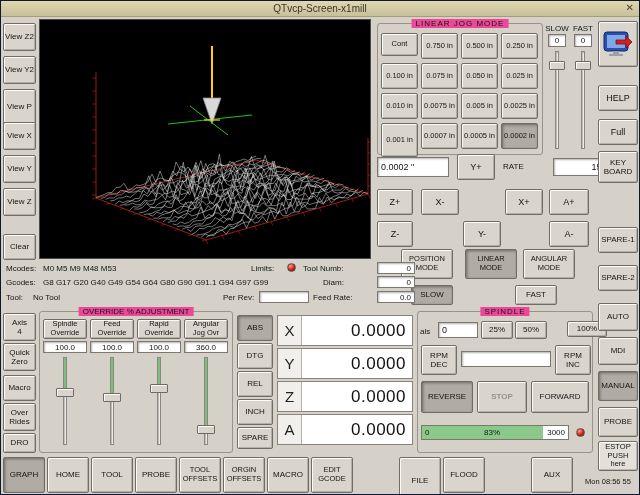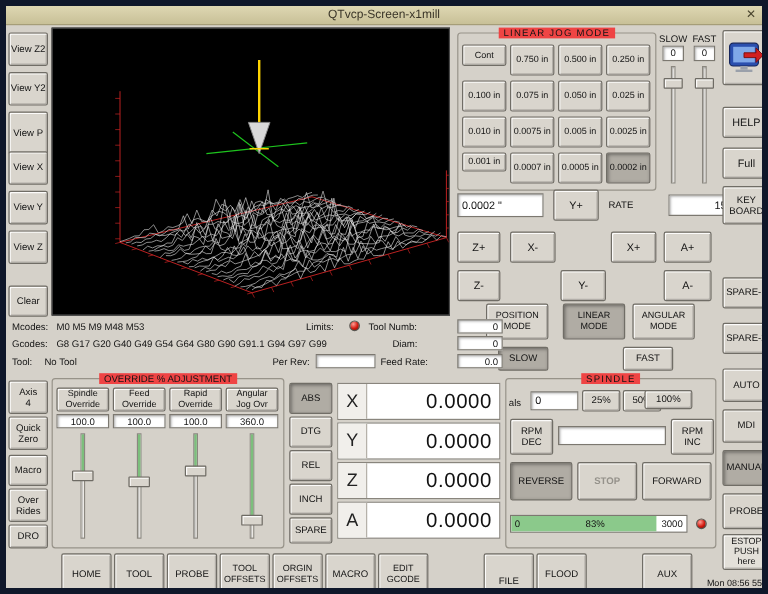--- a/index.html
+++ b/index.html
@@ -1,31 +1,31 @@
 <!DOCTYPE html>
 <html><head>
 <meta charset="utf-8">
 <style>
 *{box-sizing:border-box;margin:0;padding:0;}
 html,body{width:640px;height:495px;}
 body{font-family:"Liberation Sans",sans-serif;background:#9a968e;}
-#app{position:relative;width:640px;height:495px;background:#d5d1c9;border:5px solid #0f172a;overflow:hidden;font-size:9px;color:#141414;}
+#app{position:relative;width:640px;height:495px;background:#d5d1c9;border:1px solid #0f172a;overflow:hidden;font-size:9px;color:#141414;}
 .titlebar{position:absolute;left:0;top:0;right:0;height:16px;background:linear-gradient(#ded7b2,#c8c097);border-bottom:1px solid #a59d78;display:flex;align-items:center;justify-content:center;font-size:10px;color:#3a3528;}
 .closex{position:absolute;right:5px;top:1px;font-size:10px;color:#4a452f;}
 .btn{position:absolute;display:flex;align-items:center;justify-content:center;text-align:center;background:#d9d5cd;border:1px solid #706d66;border-radius:2px;box-shadow:inset 1px 1px 0 rgba(255,255,255,.9),inset -1px -1px 0 rgba(0,0,0,.18);font-size:9px;line-height:1.15;white-space:pre-line;cursor:default;}
 .btn.active{background:#b0aca4;box-shadow:inset 1px 1px 3px rgba(0,0,0,.4);}
 .btn.disabled{color:#95928b;font-weight:bold;}
 .btn.small{font-size:7.5px;}
 .btn.f8{font-size:8px;}
 .display{position:absolute;background:#fff;border:1px solid #7c7870;box-shadow:inset 1px 1px 2px rgba(0,0,0,.3);display:flex;align-items:center;font-size:9px;padding:0 3px;white-space:nowrap;overflow:hidden;}
 .display.right{justify-content:flex-end;margin-left:24px;}
 .display.center{justify-content:center;}
 .lbl{position:absolute;font-size:8px;white-space:nowrap;}
 .groupbox{position:absolute;border:1px solid #979389;border-radius:3px;}
-.gtitle{position:absolute;top:-5px;left:50%;transform:translateX(-50%);background:#ef4444;padding:0 4px;font-size:8px;white-space:nowrap;letter-spacing:1px;}
+.gtitle{position:absolute;top:-5px;left:50%;transform:translateX(-50%);background:#ec4899;padding:0 4px;font-size:8px;white-space:nowrap;letter-spacing:1px;}
 .led{position:absolute;width:9px;height:9px;border-radius:50%;border:1px solid #5a5650;background:radial-gradient(circle at 35% 30%,#ff9d94,#d31b10 55%,#6f0a05);}
 .vgroove{position:absolute;width:4px;background:#f4f2ee;border:1px solid #8b877f;box-shadow:inset 1px 1px 1px rgba(0,0,0,.25);}
 .vfill{position:absolute;left:0;top:0;width:100%;background:#7cbf7c;}
 .vthumb{position:absolute;height:9px;background:#d9d5cd;border:1px solid #6e6b64;box-shadow:inset 1px 1px 0 rgba(255,255,255,.9);border-radius:1px;}
 .dro-row{position:absolute;background:#fff;border:1px solid #89857d;display:flex;align-items:stretch;}
 .dro-letter{width:24px;display:flex;align-items:center;justify-content:center;font-size:15px;color:#222;border-right:1px solid #b5b1a9;background:#f1efeb;}
 .dro-value{flex:1;display:flex;align-items:center;justify-content:flex-end;padding-right:6px;font-size:17px;letter-spacing:.5px;color:#111;}
 .bar{position:absolute;background:#fff;border:1px solid #7c7870;overflow:hidden;}
 .bar-fill{position:absolute;left:0;top:0;bottom:0;background:#8bc98b;}
 .bar-txt{position:absolute;top:0;bottom:0;display:flex;align-items:center;font-size:8px;}
@@ -118,33 +118,33 @@
         <line x1="150" y1="86" x2="188" y2="115" stroke="#1ec41e" stroke-width="1"></line>
         <line x1="172" y1="26" x2="172" y2="96" stroke="#ffd400" stroke-width="2"></line>
         <polygon points="163,78 181,78 172,104" fill="#d9d9d9" stroke="#8a8a8a" stroke-width="0.8"></polygon>
         <line x1="164" y1="100" x2="180" y2="100" stroke="#ffd400" stroke-width="1.2"></line>
       </svg>
   </div>
 
   <div class="groupbox" style="left:376px;top:22px;width:166px;height:132px">
     <span class="gtitle">LINEAR JOG MODE</span>
   </div>
-  <div class="btn small" style="left:380px;top:32px;width:37px;height:18px">Cont</div>
+  <div class="btn small" style="left:380px;top:32px;width:37px;height:23px">Cont</div>
   <div class="btn small" style="left:420px;top:32px;width:37px;height:26px">0.750 in</div>
   <div class="btn small" style="left:460px;top:32px;width:37px;height:26px">0.500 in</div>
   <div class="btn small" style="left:500px;top:32px;width:37px;height:26px">0.250 in</div>
   <div class="btn small" style="left:380px;top:62px;width:37px;height:26px">0.100 in</div>
   <div class="btn small" style="left:420px;top:62px;width:37px;height:26px">0.075 in</div>
   <div class="btn small" style="left:460px;top:62px;width:37px;height:26px">0.050 in</div>
   <div class="btn small" style="left:500px;top:62px;width:37px;height:26px">0.025 in</div>
   <div class="btn small" style="left:380px;top:92px;width:37px;height:26px">0.010 in</div>
   <div class="btn small" style="left:420px;top:92px;width:37px;height:26px">0.0075 in</div>
   <div class="btn small" style="left:460px;top:92px;width:37px;height:26px">0.005 in</div>
   <div class="btn small" style="left:500px;top:92px;width:37px;height:26px">0.0025 in</div>
-  <div class="btn small" style="left:380px;top:122px;width:37px;height:16px">0.001 in</div>
+  <div class="btn small" style="left:380px;top:122px;width:37px;height:34px">0.001 in</div>
   <div class="btn small" style="left:420px;top:122px;width:37px;height:26px">0.0007 in</div>
   <div class="btn small" style="left:460px;top:122px;width:37px;height:26px">0.0005 in</div>
   <div class="btn small active" style="left:500px;top:122px;width:37px;height:26px">0.0002 in</div>
 
   <div class="lbl" style="left:544px;top:23px;width:24px;text-align:center">SLOW</div>
   <div class="display center" style="left:547px;top:33px;width:18px;height:13px;font-size:8px">0</div>
   <div class="vgroove" style="left:554px;top:50px;height:98px"></div>
   <div class="vthumb" style="left:548px;top:60px;width:16px"></div>
   <div class="lbl" style="left:570px;top:23px;width:24px;text-align:center">FAST</div>
   <div class="display center" style="left:573px;top:33px;width:18px;height:13px;font-size:8px">0</div>
@@ -251,21 +251,21 @@
     <div class="dro-value">0.0000</div>
   </div>
 
   <div class="groupbox" style="left:416px;top:310px;width:176px;height:142px">
     <span class="gtitle">SPINDLE</span>
   </div>
   <div class="lbl" style="left:419px;top:326px">als</div>
   <div class="display" style="left:437px;top:321px;width:40px;height:16px">0</div>
   <div class="btn f8" style="left:480px;top:320px;width:32px;height:18px">25%</div>
   <div class="btn f8" style="left:514px;top:320px;width:32px;height:18px">50%</div>
-  <div class="btn f8" style="left:532px;top:320px;width:40px;height:16px">100%</div>
+  <div class="btn f8" style="left:566px;top:320px;width:40px;height:16px">100%</div>
   <div class="btn f8" style="left:420px;top:344px;width:36px;height:30px">RPM
 DEC</div>
   <div class="display" style="left:460px;top:350px;width:90px;height:16px"></div>
   <div class="btn f8" style="left:554px;top:344px;width:36px;height:30px">RPM
 INC</div>
   <div class="btn f8 active" style="left:420px;top:380px;width:52px;height:32px">REVERSE</div>
   <div class="btn f8 disabled" style="left:476px;top:380px;width:50px;height:32px">STOP</div>
   <div class="btn f8" style="left:530px;top:380px;width:58px;height:32px">FORWARD</div>
   <div class="bar" style="left:420px;top:424px;width:148px;height:15px">
     <div class="bar-fill" style="width:83%"></div>
@@ -291,20 +291,21 @@
   <div class="btn f8" style="left:597px;top:226px;width:40px;height:26px">SPARE-1</div>
   <div class="btn f8" style="left:597px;top:264px;width:40px;height:26px">SPARE-2</div>
   <div class="btn f8" style="left:597px;top:302px;width:40px;height:28px">AUTO</div>
   <div class="btn f8" style="left:597px;top:336px;width:40px;height:28px">MDI</div>
   <div class="btn f8 active" style="left:597px;top:370px;width:40px;height:30px">MANUAL</div>
   <div class="btn f8" style="left:597px;top:406px;width:40px;height:30px">PROBE</div>
   <div class="btn small" style="left:597px;top:440px;width:40px;height:30px;background:#e3e0d9">ESTOP
 PUSH
 here</div>
 
+  <div class="btn f8 active" style="left:2px;top:456px;width:42px;height:36px">GRAPH</div>
   <div class="btn f8" style="left:46px;top:456px;width:42px;height:36px">HOME</div>
   <div class="btn f8" style="left:90px;top:456px;width:42px;height:36px">TOOL</div>
   <div class="btn f8" style="left:134px;top:456px;width:42px;height:36px">PROBE</div>
   <div class="btn small" style="left:178px;top:456px;width:42px;height:36px">TOOL
 OFFSETS</div>
   <div class="btn small" style="left:222px;top:456px;width:42px;height:36px">ORGIN
 OFFSETS</div>
   <div class="btn f8" style="left:266px;top:456px;width:42px;height:36px">MACRO</div>
   <div class="btn small" style="left:310px;top:456px;width:42px;height:36px">EDIT
 GCODE</div>

